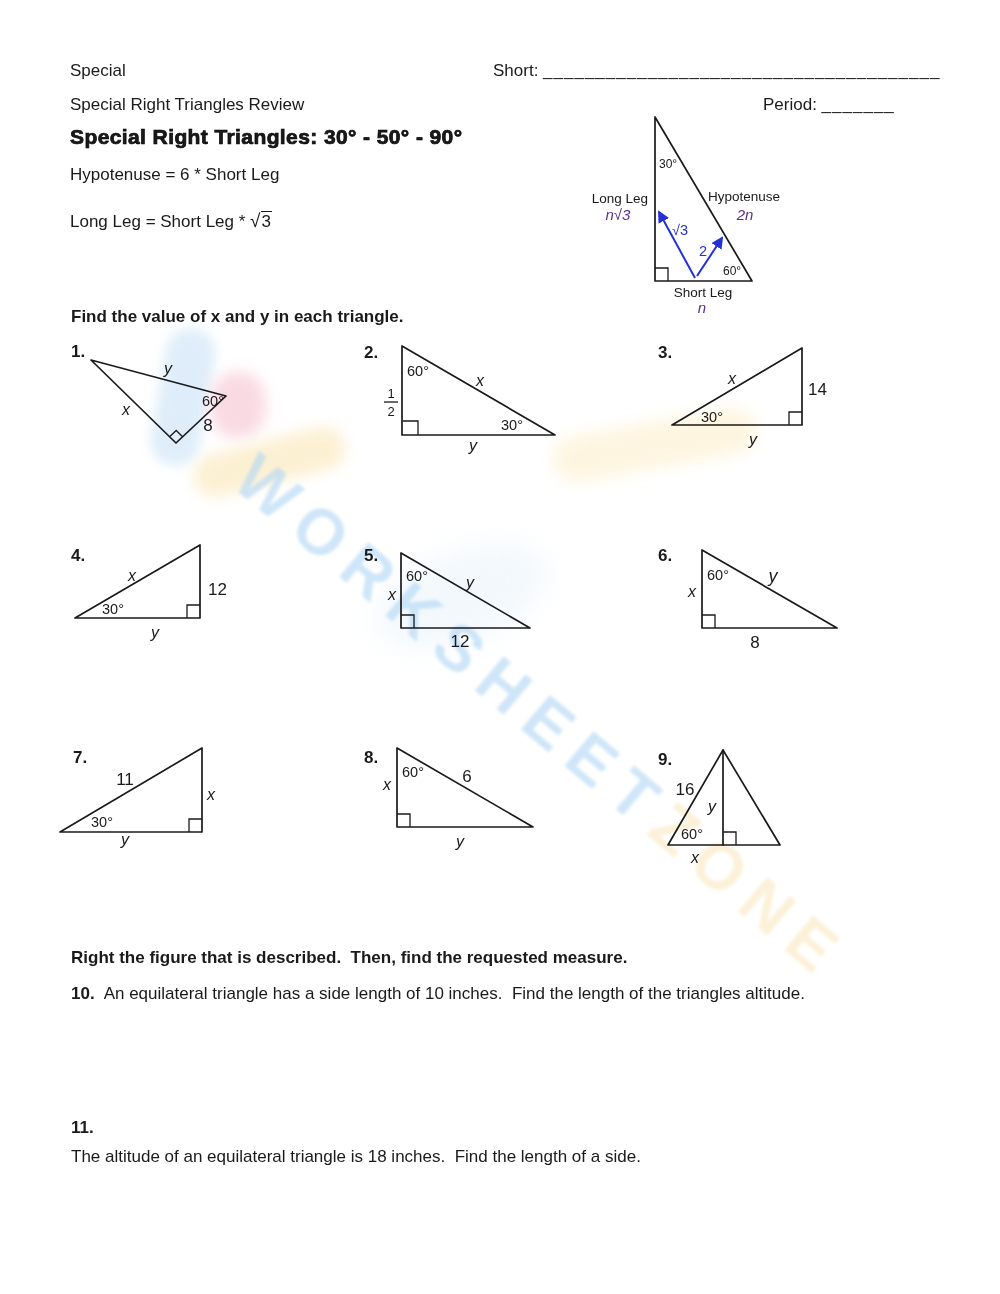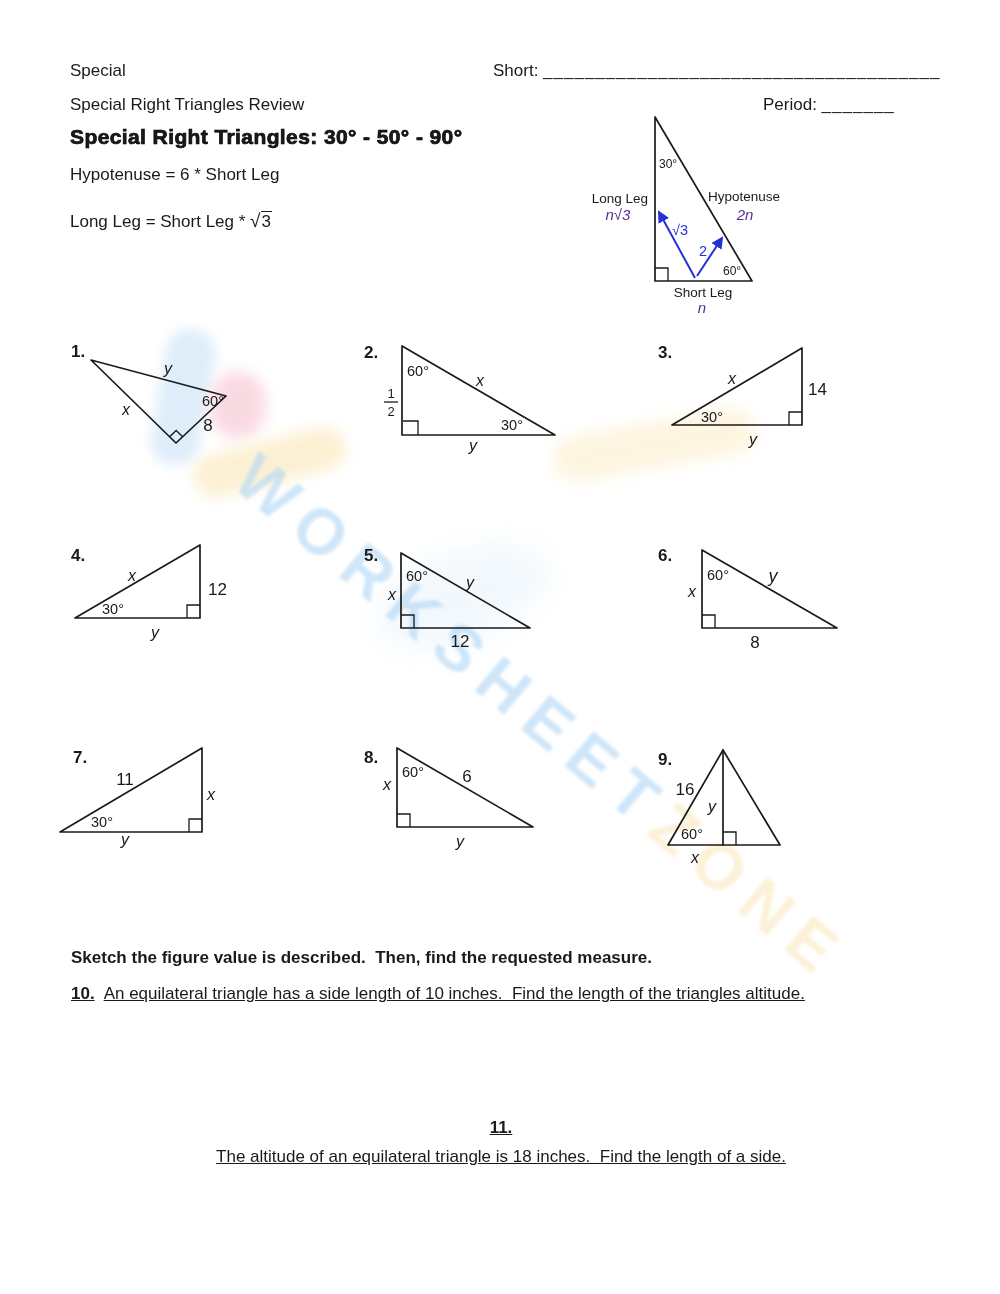--- a/index.html
+++ b/index.html
@@ -5,21 +5,21 @@
   html,body{margin:0;padding:0;background:#ffffff;}
   .page{
     position:relative;width:1000px;height:1294px;background:#ffffff;overflow:hidden;
     font-family:"Liberation Sans","DejaVu Sans",sans-serif;color:#1a1a1a;
   }
   .abs{position:absolute;}
   .txt{font-size:17px;white-space:pre-wrap;}
   .bold{font-weight:bold;}
   .title{font-size:21px;font-weight:bold;letter-spacing:.4px;-webkit-text-stroke:.7px #000;}
   .blank{letter-spacing:1px;margin-top:20px;}
-  .qrow{display:flex;gap:9px;align-items:center;text-decoration:underline;}
+  .qrow{display:flex;gap:9px;align-items:flex-start;}
   .tri-num{font-size:17px;font-weight:bold;}
   
   .rad-val{border-top:1.6px solid #1a1a1a;padding:0 1px;}
   
   svg text{font-family:"Liberation Sans","DejaVu Sans",sans-serif;fill:#1a1a1a;font-size:15px;}
   svg text.it{font-style:italic;font-size:16px;}
   svg text.ang{font-size:14.5px;}
   svg text.meas{font-size:17px;}
   svg text.small{font-size:12px;}
   svg .edge{stroke:#1a1a1a;stroke-width:1.7;fill:none;stroke-linejoin:round;stroke-linecap:round;}
@@ -76,20 +76,21 @@
     <text class="exlbl" x="68" y="95" text-anchor="end">Long Leg</text>
     <text class="purple" x="38" y="112" text-anchor="middle">n√3</text>
     <text class="exlbl" x="128" y="93">Hypotenuse</text>
     <text class="purple" x="165" y="112" text-anchor="middle">2n</text>
     <text class="blue" x="100" y="127" text-anchor="middle">√3</text>
     <text class="blue" x="123" y="148" text-anchor="middle">2</text>
     <text class="exlbl" x="123" y="189" text-anchor="middle">Short Leg</text>
     <text class="purple" x="122" y="205" text-anchor="middle">n</text>
   </svg>
 
+  <div class="abs txt bold content" style="left:71px;top:307px;">Find the value of x and y in each triangle.</div>
 
   <div class="abs tri-num content" style="left:71px;top:342px;">1.</div>
   <svg class="abs content" style="left:60px;top:348px;" width="195" height="105" viewBox="0 0 195 105">
     <polygon class="edge" points="31,12 166,48 116,95"></polygon>
     <path class="ra" d="M109.6 88.7 L116.2 82.5 L122.6 88.8"></path>
     <text class="it" x="108" y="26" text-anchor="middle">y</text>
     <text class="it" x="66" y="67" text-anchor="middle">x</text>
     <text class="ang" x="153" y="58" text-anchor="middle">60°</text>
     <text class="meas" x="148" y="83" text-anchor="middle">8</text>
   </svg>
@@ -171,21 +172,21 @@
   <svg class="abs content" style="left:650px;top:742px;" width="165" height="128" viewBox="0 0 165 128">
     <polygon class="edge" points="73,8 18,103 130,103"></polygon>
     <line class="edge" x1="73" y1="8" x2="73" y2="103"></line>
     <path class="ra" d="M73 90 H86 V103"></path>
     <text class="meas" x="35" y="53" text-anchor="middle">16</text>
     <text class="it" x="62" y="70" text-anchor="middle">y</text>
     <text class="ang" x="42" y="97" text-anchor="middle">60°</text>
     <text class="it" x="45" y="121" text-anchor="middle">x</text>
   </svg>
 
-  <div class="abs txt bold content" style="left:71px;top:948px;">Sketch the figure value is described.  Then, find the requested measure.</div>
+  <div class="abs txt bold content" style="left:71px;top:948px;">Right the figure that is described.  Then, find the requested measure.</div>
 
   <div class="abs content qrow" style="left:71px;top:984px;width:860px;">
     <span class="txt bold">10.</span>
     <span class="txt">An equilateral triangle has a side length of 10 inches.  Find the length of the triangles altitude.</span>
   </div>
 
   <div class="abs content qrow" style="left:71px;top:1118px;width:860px;flex-direction:column;">
     <span class="txt bold">11.</span>
     <span class="txt">The altitude of an equilateral triangle is 18 inches.  Find the length of a side.</span>
   </div>

